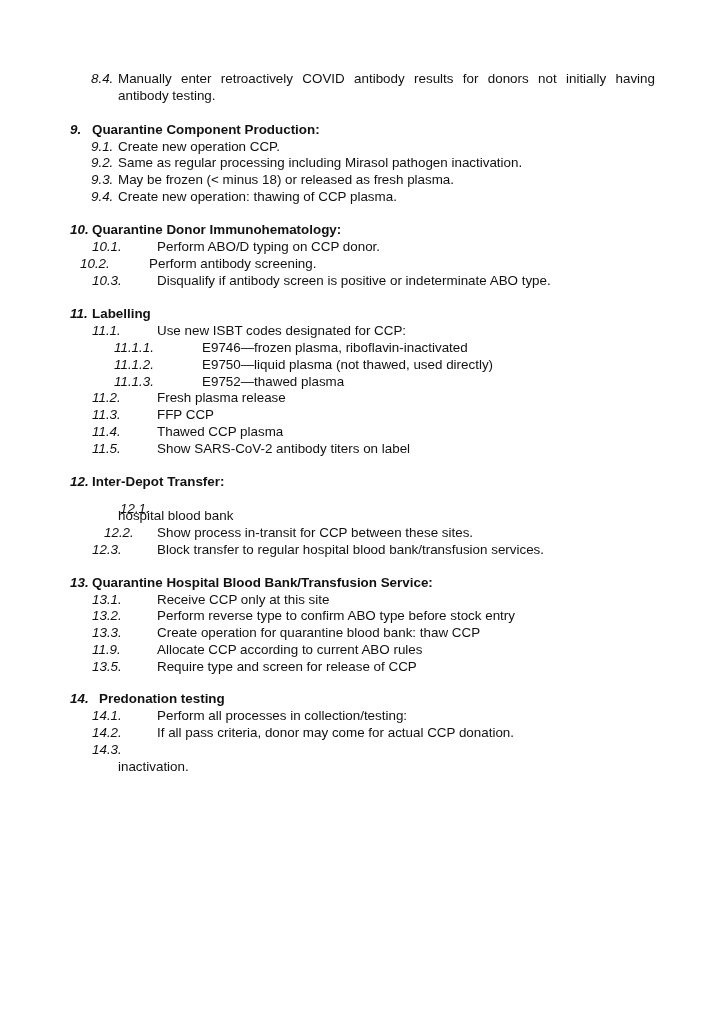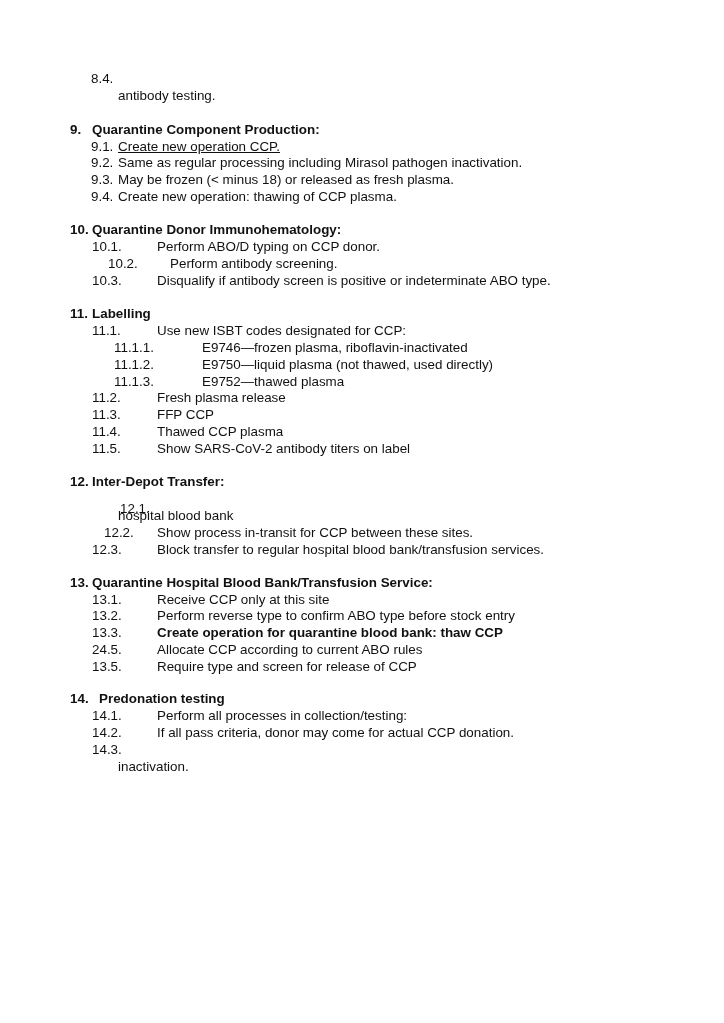--- a/index.html
+++ b/index.html
@@ -1,40 +1,41 @@
 <!DOCTYPE html>
 <html><head>
 <meta charset="utf-8">
 <style>
   html, body { margin: 0; padding: 0; background: #ffffff; }
   body { width: 724px; height: 1023px; position: relative; overflow: hidden;
          font-family: "Liberation Sans", sans-serif; color: #111111; font-size: 13.4px; }
   .line { position: absolute; white-space: nowrap; line-height: 17px; height: 17px; }
-  .num { position: absolute; white-space: nowrap; }
+  .num { position: absolute; white-space: nowrap; font-style: italic; }
   .txt { position: absolute; white-space: nowrap; }
   .bold { font-weight: bold; }
   .just { white-space: normal; text-align: justify; text-align-last: justify; }
 </style>
 </head>
 <body>
 
 <div class="line" style="top:70px;left:0;width:724px;">
   <span class="num" style="left:91px;">8.4.</span>
+  <span class="txt just" style="left:118px;width:537px;">Manually enter retroactively COVID antibody results for donors not initially having</span>
 </div>
 <div class="line" style="top:87px;left:0;">
   <span class="txt" style="left:118px;">antibody testing.</span>
 </div>
 
 <div class="line bold" style="top:121px;left:0;">
   <span class="num" style="left:70px;">9.</span>
   <span class="txt" style="left:92px;">Quarantine Component Production:</span>
 </div>
 <div class="line" style="top:138px;left:0;">
   <span class="num" style="left:91px;">9.1.</span>
-  <span class="txt" style="left:118px;text-decoration:underline;">Create new operation CCP.</span>
+  <span class="txt" style="left:118px;">Create new operation CCP.</span>
 </div>
 <div class="line" style="top:154px;left:0;">
   <span class="num" style="left:91px;">9.2.</span>
   <span class="txt" style="left:118px;">Same as regular processing including Mirasol pathogen inactivation.</span>
 </div>
 <div class="line" style="top:171px;left:0;">
   <span class="num" style="left:91px;">9.3.</span>
   <span class="txt" style="left:118px;">May be frozen (&lt; minus 18) or released as fresh plasma.</span>
 </div>
 <div class="line" style="top:188px;left:0;">
@@ -44,22 +45,22 @@
 
 <div class="line bold" style="top:221px;left:0;">
   <span class="num" style="left:70px;">10.</span>
   <span class="txt" style="left:92px;">Quarantine Donor Immunohematology:</span>
 </div>
 <div class="line" style="top:238px;left:0;">
   <span class="num" style="left:92px;">10.1.</span>
   <span class="txt" style="left:157px;">Perform ABO/D typing on CCP donor.</span>
 </div>
 <div class="line" style="top:255px;left:0;">
-  <span class="num" style="left:108px;">10.2.</span>
-  <span class="txt" style="left:170px;text-align:right;">Perform antibody screening.</span>
+  <span class="num" style="left:80px;">10.2.</span>
+  <span class="txt" style="left:149px;text-align:right;">Perform antibody screening.</span>
 </div>
 <div class="line" style="top:272px;left:0;">
   <span class="num" style="left:92px;">10.3.</span>
   <span class="txt" style="left:157px;">Disqualify if antibody screen is positive or indeterminate ABO type.</span>
 </div>
 
 <div class="line bold" style="top:305px;left:0;">
   <span class="num" style="left:70px;">11.</span>
   <span class="txt" style="left:92px;">Labelling</span>
 </div>
@@ -122,24 +123,24 @@
 <div class="line" style="top:591px;left:0;">
   <span class="num" style="left:92px;">13.1.</span>
   <span class="txt" style="left:157px;">Receive CCP only at this site</span>
 </div>
 <div class="line" style="top:607px;left:0;">
   <span class="num" style="left:92px;">13.2.</span>
   <span class="txt" style="left:157px;">Perform reverse type to confirm ABO type before stock entry</span>
 </div>
 <div class="line" style="top:624px;left:0;">
   <span class="num" style="left:92px;">13.3.</span>
-  <span class="txt" style="left:157px;font-weight:bold;">Create operation for quarantine blood bank:  thaw CCP</span>
+  <span class="txt" style="left:157px;">Create operation for quarantine blood bank:  thaw CCP</span>
 </div>
 <div class="line" style="top:641px;left:0;">
-  <span class="num" style="left:92px;">24.5.</span>
+  <span class="num" style="left:92px;">11.9.</span>
   <span class="txt" style="left:157px;">Allocate CCP according to current ABO rules</span>
 </div>
 <div class="line" style="top:658px;left:0;">
   <span class="num" style="left:92px;">13.5.</span>
   <span class="txt" style="left:157px;">Require type and screen for release of CCP</span>
 </div>
 
 <div class="line bold" style="top:690px;left:0;">
   <span class="num" style="left:70px;">14.</span>
   <span class="txt" style="left:92px;padding-left:7px;">Predonation testing</span>

